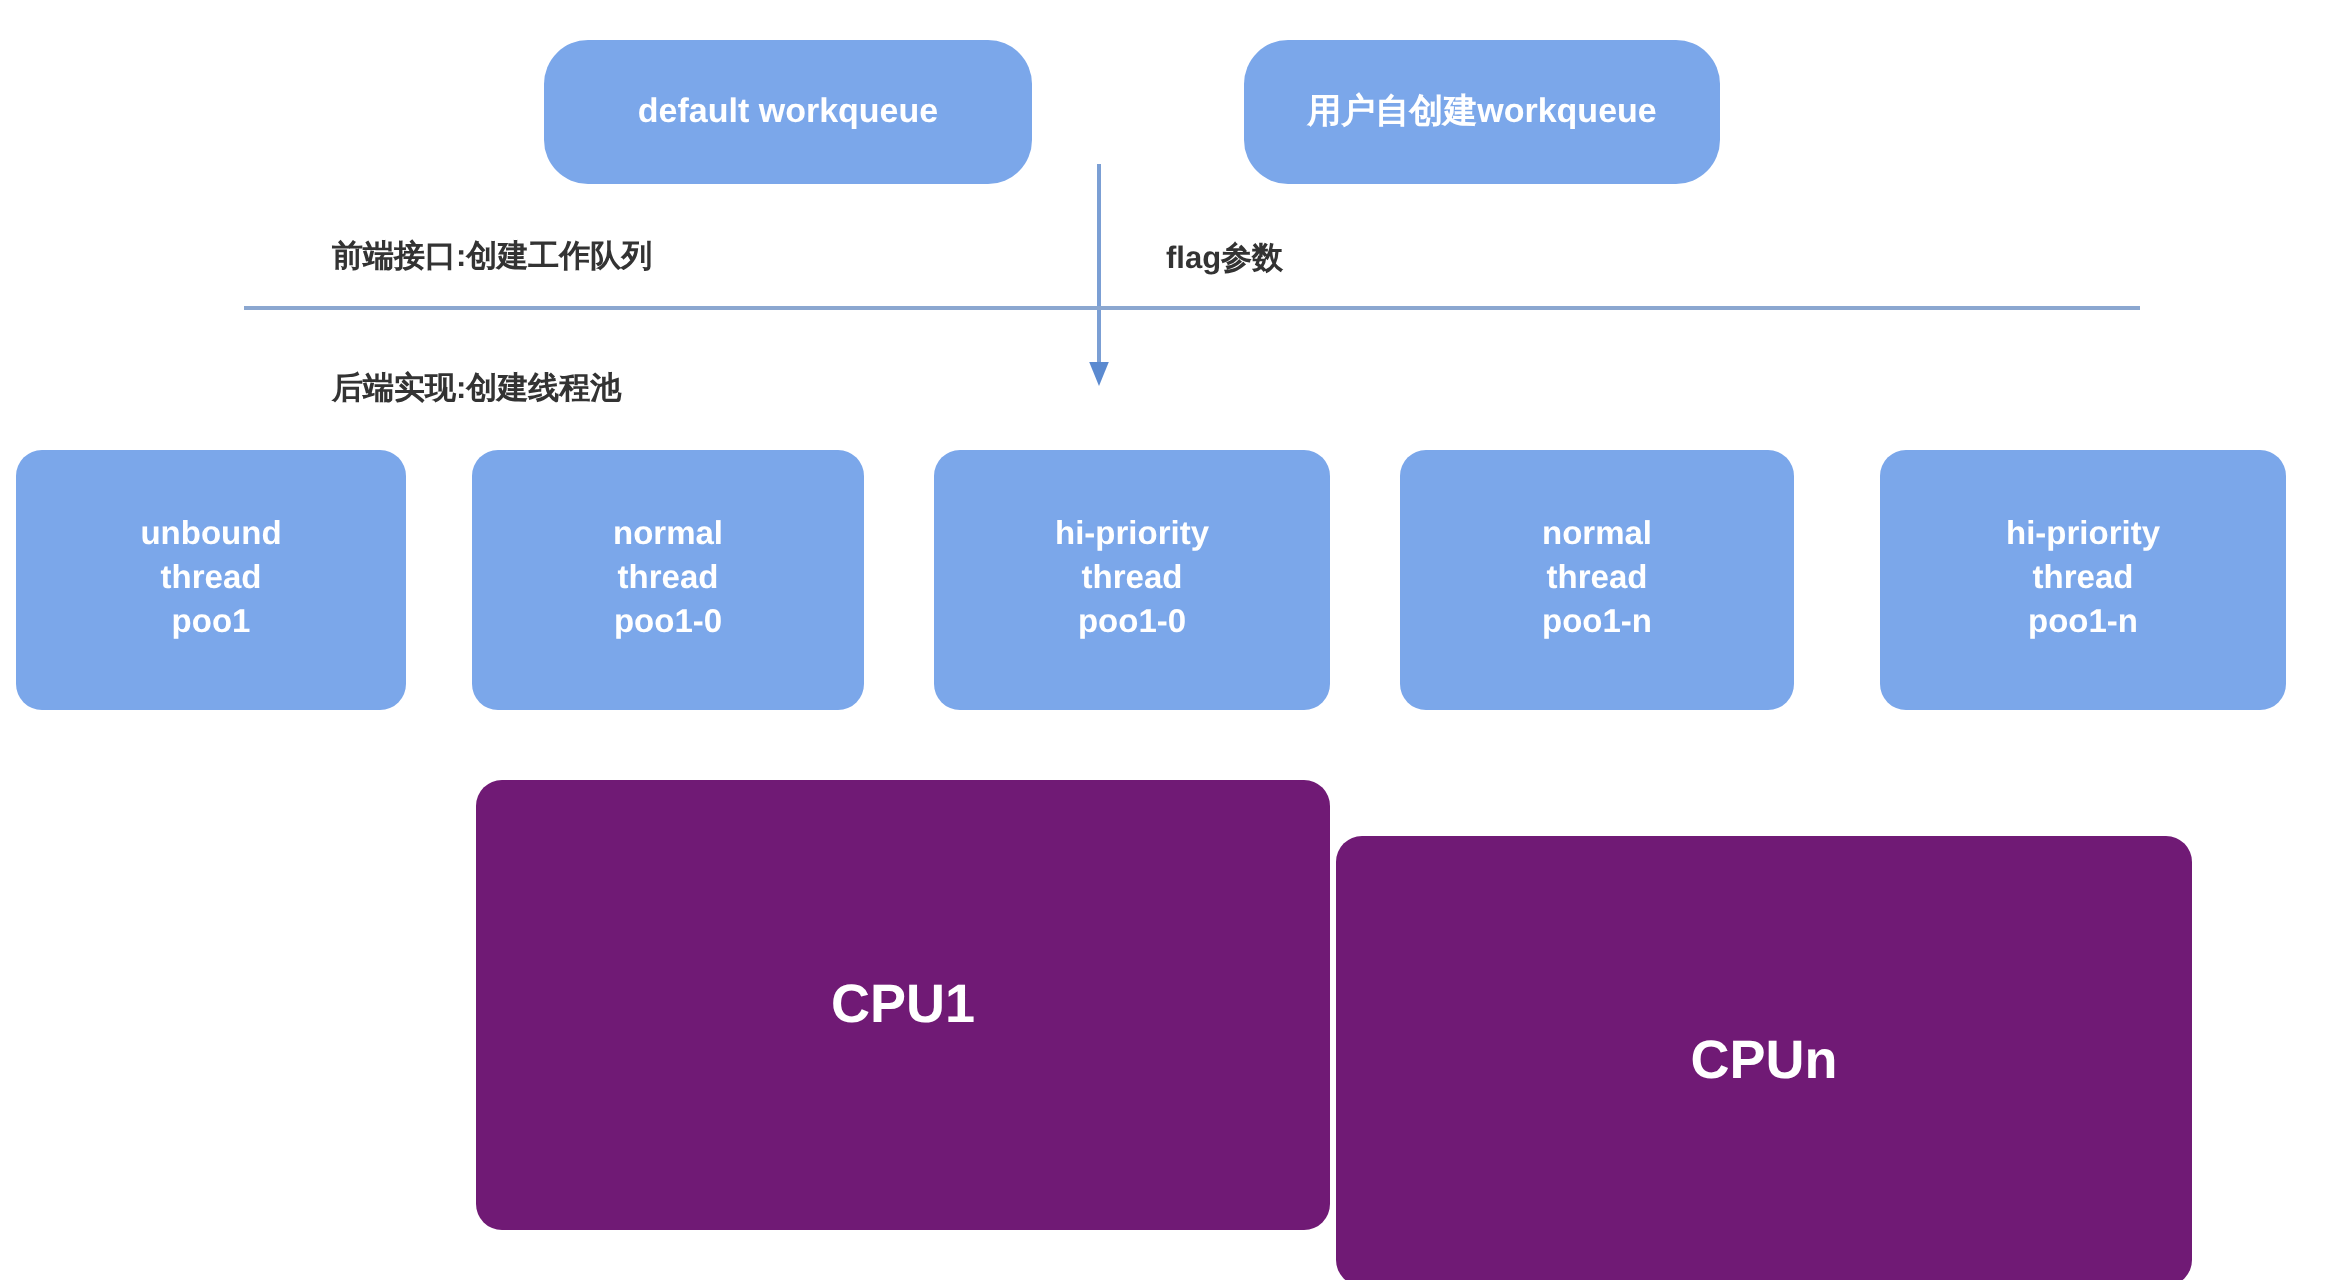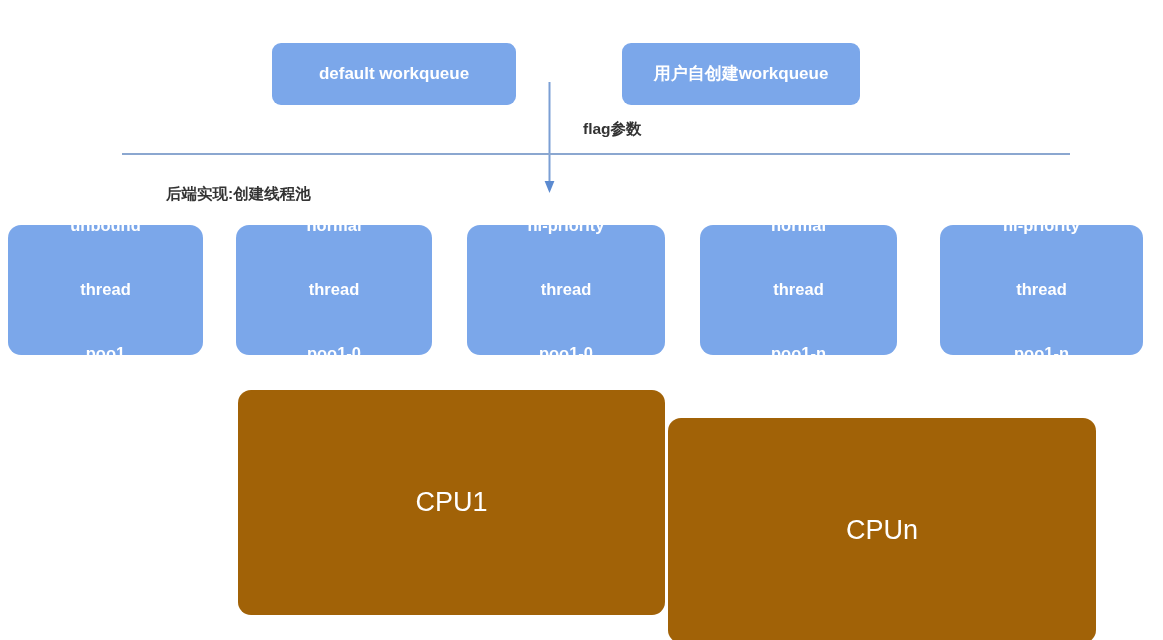--- a/index.html
+++ b/index.html
@@ -27,41 +27,39 @@
     color: #ffffff;
     font-weight: bold;
     display: flex;
     align-items: center;
     justify-content: center;
     text-align: center;
     box-sizing: border-box;
     line-height: 1.32;
   }
   .wq-box {
-    height: 62px;
+    height: 72px;
     font-size: 17px;
-    border-radius: 9px;
-    margin-top: 23px;
+    border-radius: 22px;
   }
   .pool-box {
     height: 130px;
     font-size: 16.5px;
     border-radius: 13px;
     flex-direction: column;
-    gap: 42px;
   }
   .pool-box span { display: block; }
 
   
   .box-gray {
     position: absolute;
-    background: #a16207;
+    background: #701a75;
     border-radius: 13px;
     color: #ffffff;
-    font-weight: normal;
+    font-weight: bold;
     font-size: 27px;
     display: flex;
     align-items: center;
     justify-content: center;
     text-align: center;
     box-sizing: border-box;
   }
 
   
   .label {
@@ -98,20 +96,21 @@
     <span>用户自创建workqueue</span>
   </div>
 
   <div class="arrow-wrap" style="left:540px; top:82px; width:20px; height:112px;">
     <svg width="20" height="112" viewBox="0 0 20 112">
       <line x1="9.5" y1="0" x2="9.5" y2="100" stroke="#7b9fd4" stroke-width="2"></line>
       <polygon points="9.5,111 4.6,99 14.4,99" fill="#5b8ad0"></polygon>
     </svg>
   </div>
 
+  <div class="label" style="left:166px; top:118px;">前端接口:创建工作队列</div>
 
   <div class="label" style="left:583px; top:119px;text-align:right;">flag参数</div>
 
   <div class="divider" style="left:122px; top:153px; width:948px;"></div>
 
   <div class="label" style="left:166px; top:184px;">后端实现:创建线程池</div>
 
   <div class="box-blue pool-box" style="left:8px; top:225px; width:195px;">
     <span>unbound</span>
     <span>thread</span>

